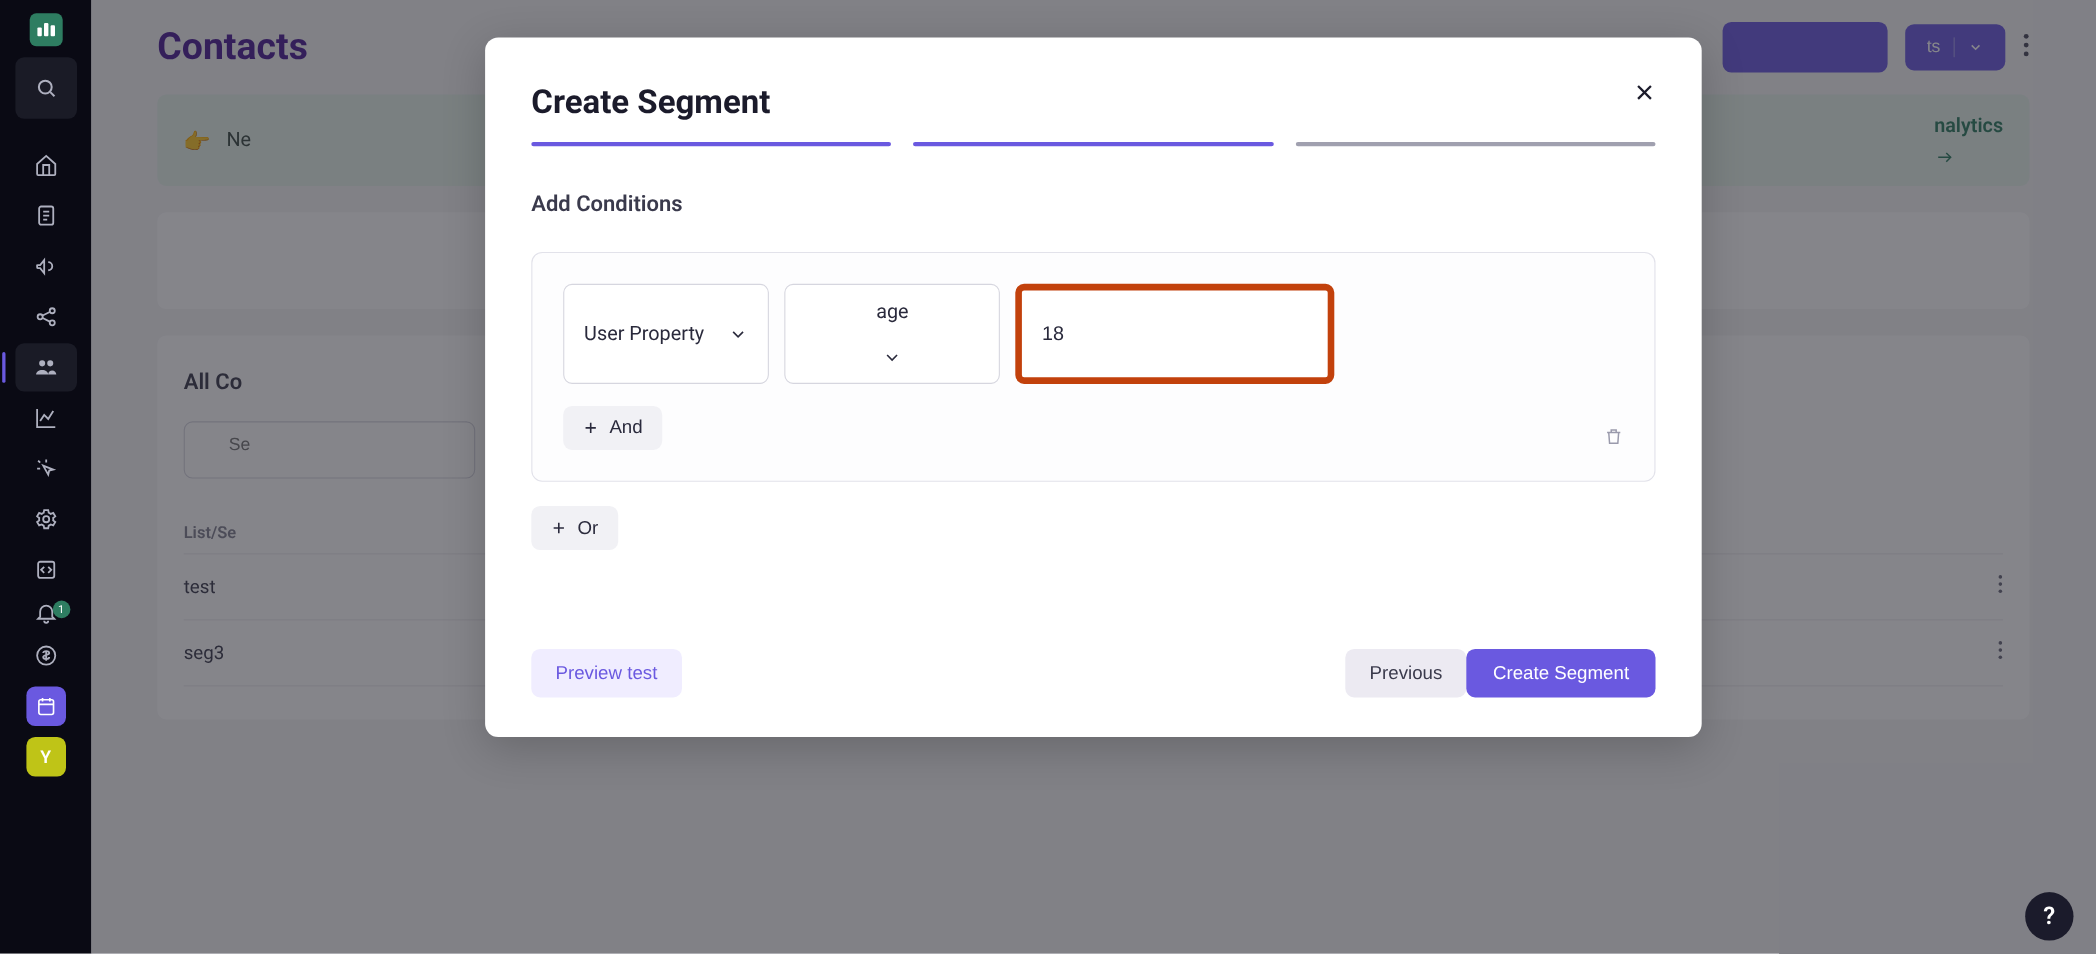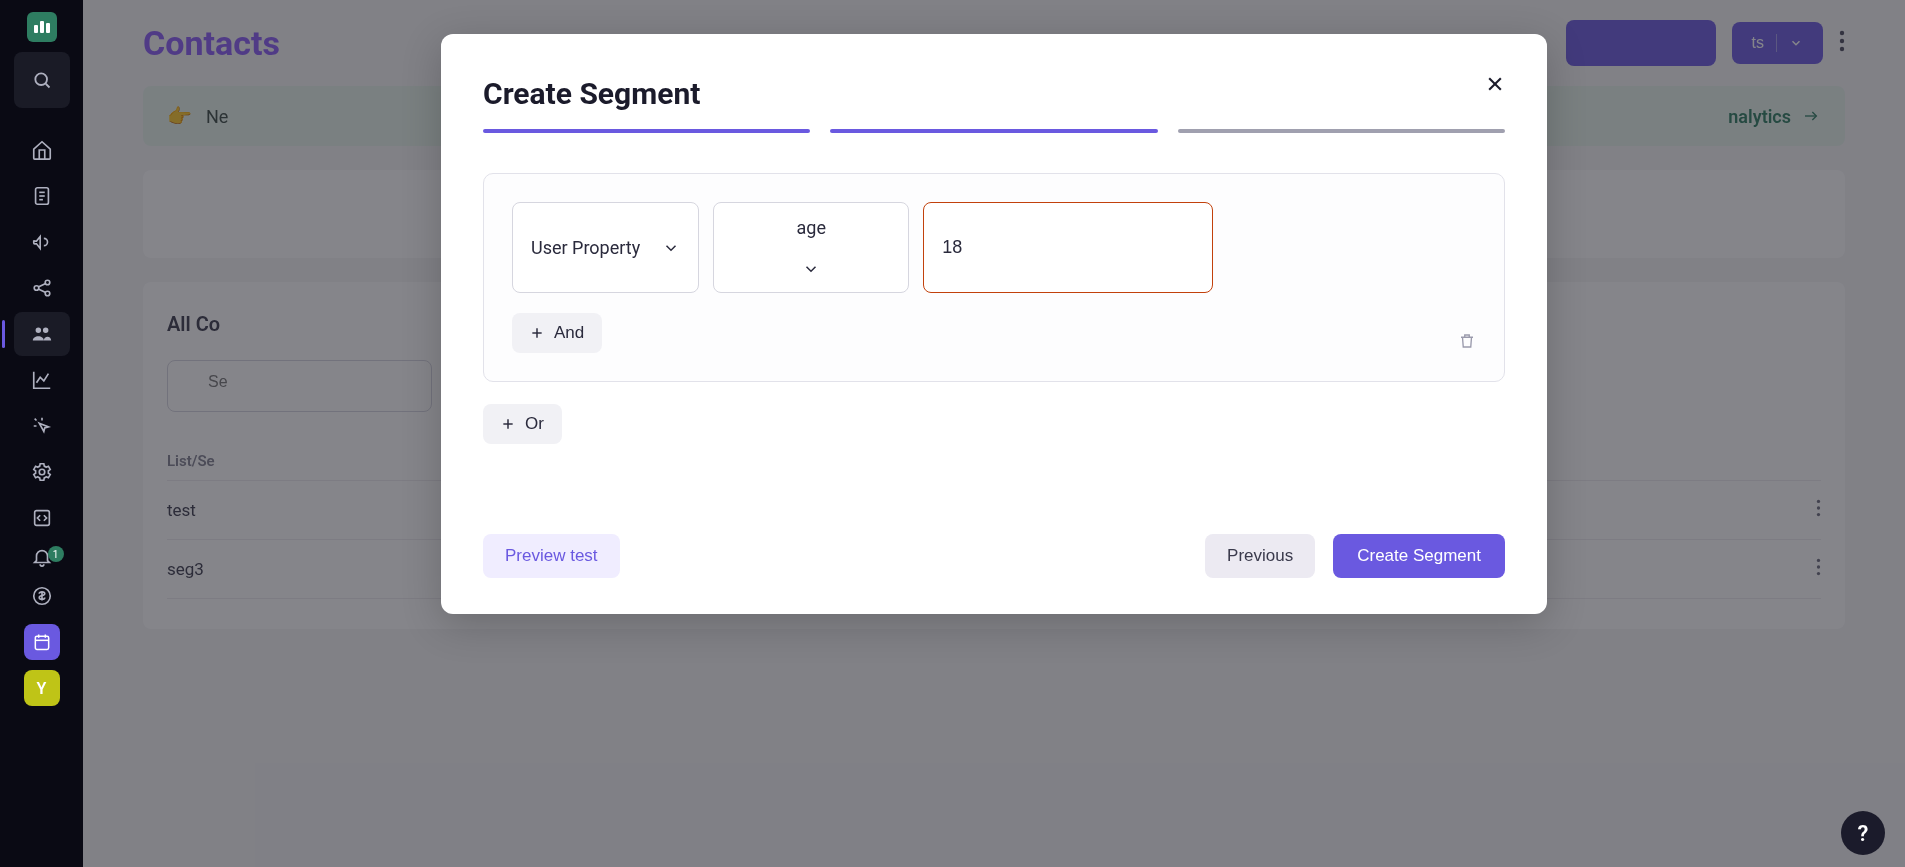--- a/index.html
+++ b/index.html
@@ -20,29 +20,29 @@
   .nav-item.active { background: #1a1b26; border-radius: 8px; }
   .nav-item.active::before { content: ""; position: absolute; left: -12px; top: 8px; bottom: 8px; width: 3px; background: #6a59e0; border-radius: 2px; }
   .badge-count { position: absolute; top: 4px; right: 6px; background: #2e7d61; color: #fff; font-size: 10px; width: 16px; height: 16px; border-radius: 8px; display: flex; align-items: center; justify-content: center; }
   .sb-avatar { width: 36px; height: 36px; border-radius: 8px; display: flex; align-items: center; justify-content: center; font-weight: 600; font-size: 16px; color: #fff; }
   .cal { background: #6a59e0; }
   .yel { background: #bfc417; }
   
   
   .main { flex: 1; position: relative; padding: 20px 60px; }
   .page-header { display: flex; align-items: center; justify-content: space-between; margin-bottom: 20px; }
-  .page-title { font-size: 34px; font-weight: 700; color: #8b5cf6; }
+  .page-title { font-size: 34px; font-weight: 700; color: #4c1d95; }
   .header-actions { display: flex; align-items: center; gap: 16px; }
   .btn-primary { background: #6a59e0; color: #fff; border: none; padding: 12px 20px; border-radius: 8px; font-size: 16px; display: flex; align-items: center; gap: 12px; font-weight: 500; cursor: pointer; }
   .btn-primary .div { width: 1px; height: 18px; background: rgba(255,255,255,0.4); }
   .kebab { color: #4a4a5c; cursor: pointer; }
   
   .tip-banner { background: #e7f3ec; border-radius: 8px; padding: 18px 24px; display: flex; align-items: center; justify-content: space-between; margin-bottom: 24px; }
   .tip-left { display: flex; align-items: center; gap: 14px; color: #3b4b44; font-size: 18px; }
-  .tip-link { color: #2e7d61; font-weight: 600; font-size: 18px; display: flex; align-items: center; gap: 10px; }
+  .tip-link { color: #2e7d61; font-weight: 600; font-size: 18px; display: flex; gap: 10px; flex-direction: column; }
   
   .stats-card { background: #fff; border-radius: 8px; padding: 34px 24px; margin-bottom: 24px; display:flex; justify-content:flex-end; color:#4a4a5c; font-size:17px;}
   .stats-card > div { width: 50%; text-align:left; }
   
   .list-card { background: #fff; border-radius: 8px; padding: 30px 24px; }
   .list-title { font-size: 20px; color: #3a3a4c; font-weight: 600; margin-bottom: 24px; }
   .search-row { display: flex; gap: 10px; margin-bottom: 30px; }
   .search-input { flex: 1; border: 1px solid #d6d6df; border-radius: 8px; padding: 12px 16px 20px 40px; font-size: 16px; color: #6a6a7c; position: relative; }
   .search-wrap { position: relative; flex: 1; }
   .search-wrap svg { position: absolute; left: 12px; top: 50%; transform: translateY(-50%); color: #9a9aac; }
@@ -56,28 +56,28 @@
   .modal-close { position: absolute; top: 40px; right: 42px; color: #1b1b2b; cursor: pointer; }
   .step-label { color: #5a5a6c; font-size: 16px; margin-bottom: 12px; }
   .progress-bars { display: flex; gap: 20px; margin-bottom: 40px; }
   .progress-bars > div { height: 4px; flex: 1; border-radius: 2px; }
   .pb-done { background: #6a59e0; }
   .pb-current { background: #a0a0af; }
   .section-title { font-size: 20px; font-weight: 600; color: #3a3a4c; margin-bottom: 32px; }
   .condition-card { border: 1px solid #e2e2ea; background: #fdfdfe; border-radius: 10px; padding: 28px; position: relative; margin-bottom: 22px; }
   .cond-row { display: flex; gap: 14px; margin-bottom: 20px; }
   .select-box { border: 1px solid #d6d6df; background: #fff; border-radius: 8px; padding: 14px 18px; display: flex; align-items: center; justify-content: flex-start; gap: 22px; font-size: 18px; color: #2a2a3c; cursor: pointer; min-width: 180px; }
-  .input-box { border: 1px solid #c2410c; background: #fff; border-radius: 8px; padding: 14px 18px; font-size: 18px; color: #2a2a3c; width: 290px; }
+  .input-box { border: 6px solid #c2410c; background: #fff; border-radius: 8px; padding: 14px 18px; font-size: 18px; color: #2a2a3c; width: 290px; }
   .chip-btn { background: #f1f1f5; border: none; border-radius: 8px; padding: 10px 18px; font-size: 17px; color: #2a2a3c; display: inline-flex; align-items: center; gap: 10px; cursor: pointer; }
   .trash { position: absolute; bottom: 26px; right: 28px; color: #9a9aac; cursor: pointer; }
   .modal-footer { display: flex; justify-content: space-between; align-items: center; margin-top: 90px; }
   .btn-ghost { background: #f0edff; color: #6a59e0; border: none; padding: 12px 22px; border-radius: 8px; font-size: 17px; font-weight: 500; cursor: pointer; }
   .btn-sec { background: #eceaf2; color: #3a3a4c; border: none; padding: 12px 22px; border-radius: 8px; font-size: 17px; font-weight: 500; cursor: pointer; }
   .btn-main { background: #6a59e0; color: #fff; border: none; padding: 12px 24px; border-radius: 8px; font-size: 17px; font-weight: 500; cursor: pointer; }
-  .footer-right { display: flex; gap: 18px; }
+  .footer-right { display: flex; }
   
   .help-fab { position: fixed; bottom: 12px; right: 20px; width: 44px; height: 44px; border-radius: 22px; background: #1b1b2b; color: #fff; display: flex; align-items: center; justify-content: center; font-size: 22px; font-weight: 600; cursor: pointer; }
 </style>
 </head>
 <body>
 
 <div class="app">
 
   <div class="sidebar">
     <div class="logo">
@@ -264,20 +264,21 @@
           <svg width="20" height="20" viewBox="0 0 24 24" fill="none" stroke="currentColor" stroke-width="2.5">
               <line x1="5" y1="5" x2="19" y2="19"></line>
               <line x1="19" y1="5" x2="5" y2="19"></line>
             </svg>
         </span>
         <div class="progress-bars">
           <div class="pb-done"></div>
           <div class="pb-done"></div>
           <div class="pb-current"></div>
         </div>
+        <div class="section-title">Add Conditions</div>
 
         <div class="condition-card">
           <div class="cond-row">
             <div class="select-box">
               <span>User Property</span>
               <svg width="18" height="18" viewBox="0 0 24 24" fill="none" stroke="#2a2a3c" stroke-width="2">
                   <polyline points="6 9 12 15 18 9"></polyline>
                 </svg>
             </div>
             <div class="select-box" style="min-width:196px;flex-direction:column;">

